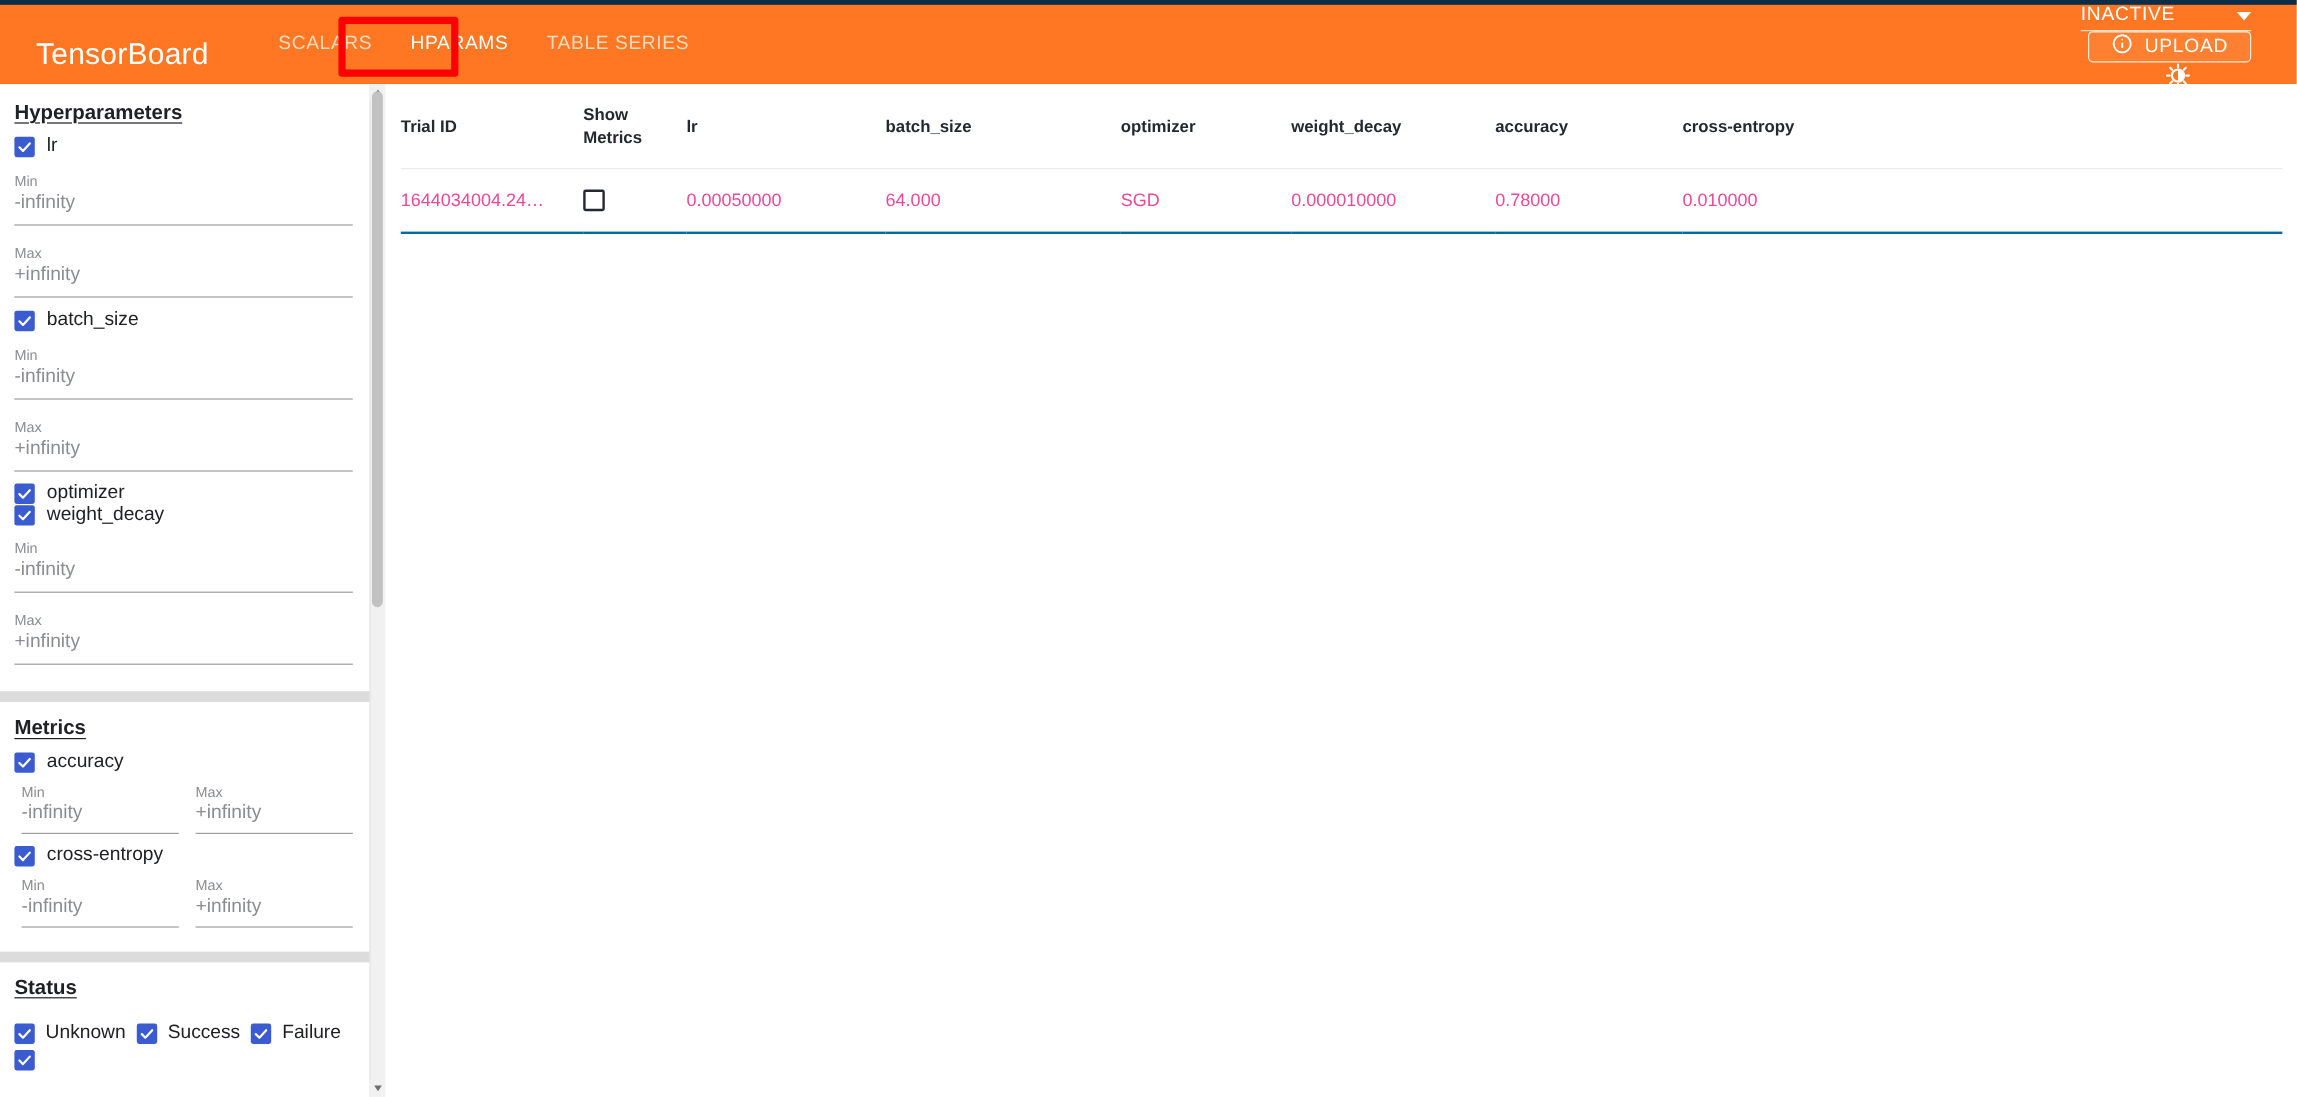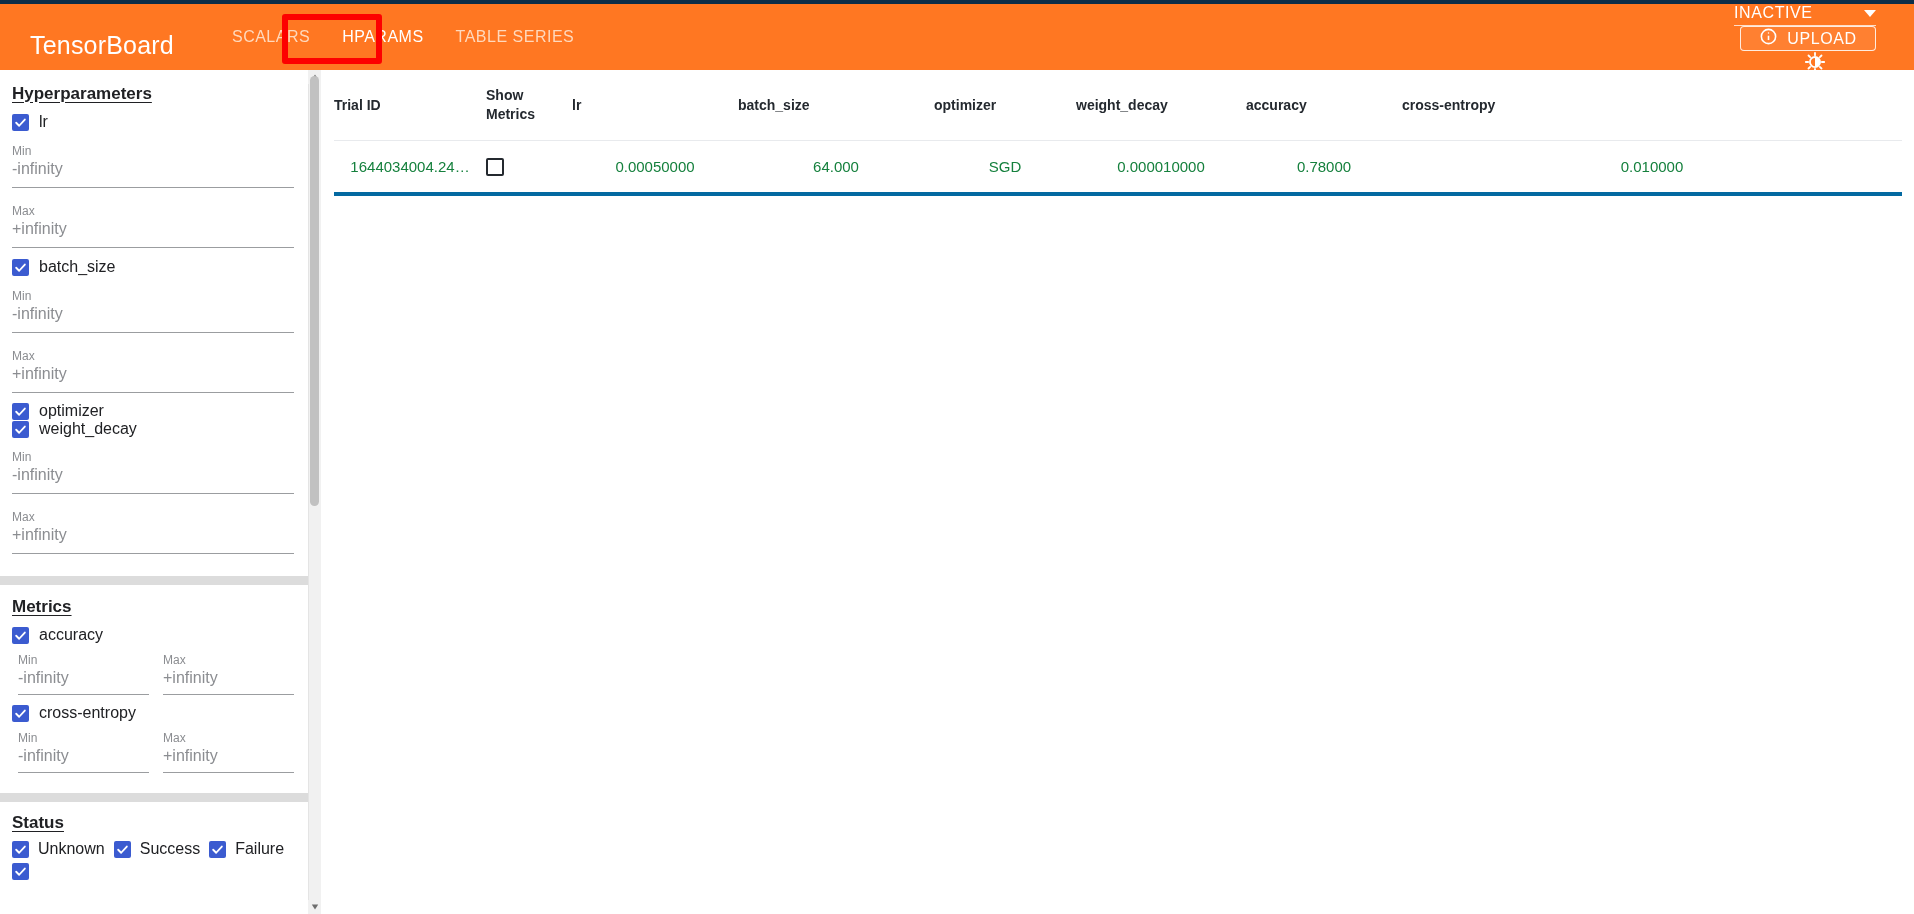--- a/index.html
+++ b/index.html
@@ -131,22 +131,22 @@
   }
 
   
   table.hparams { width: 100%; border-collapse: collapse; table-layout: fixed; }
   table.hparams th {
     text-align: left; font-size: 14px; font-weight: 700; color: #24292f;
     padding: 16px 0 16px 0; vertical-align: middle;
     border-bottom: 1px solid #e8eaed; height: 58px;
   }
   table.hparams td {
-    text-align: center; font-size: 15px; color: #15803d;
-    padding: 16px 0; border-bottom: 4px solid #0369a1; height: 54px;
+    text-align: left; font-size: 15px; color: #ec4899;
+    padding: 16px 0; border-bottom: 2px solid #0369a1; height: 54px;
   }
   .rowcb {
     width: 18px; height: 18px; border: 2px solid #24292f; border-radius: 2px;
     background: #ffffff; cursor: pointer; display:block;
   }
   .ellip { overflow: hidden; text-overflow: ellipsis; white-space: nowrap; }
 </style>
 </head>
 <body>
 
@@ -318,21 +318,21 @@
             <div class="fieldlabel">Max</div>
             <div class="fieldval underline" style="padding:2px 0 7px 0;">+infinity</div>
           </div>
         </div>
       </div>
 
       <div class="divider" style="margin-top:20px;"></div>
 
       <div style="padding:11px 16px 0 12px;">
         <div class="sec-title">Status</div>
-        <div style="display:flex; align-items:center; gap:9px; margin-top:7px;">
+        <div style="display:flex; align-items:center; gap:9px; margin-top:19px;">
           <span class="cb">
             <svg width="13" height="13" viewBox="0 0 24 24" fill="none" stroke="#ffffff" stroke-width="3.4" stroke-linecap="round" stroke-linejoin="round">
                 <polyline points="4,12.5 9.5,18 20,6.5"></polyline>
               </svg>
           </span>
           <span class="cblabel">Unknown</span>
           <span class="cb">
             <svg width="13" height="13" viewBox="0 0 24 24" fill="none" stroke="#ffffff" stroke-width="3.4" stroke-linecap="round" stroke-linejoin="round">
                 <polyline points="4,12.5 9.5,18 20,6.5"></polyline>
               </svg>

